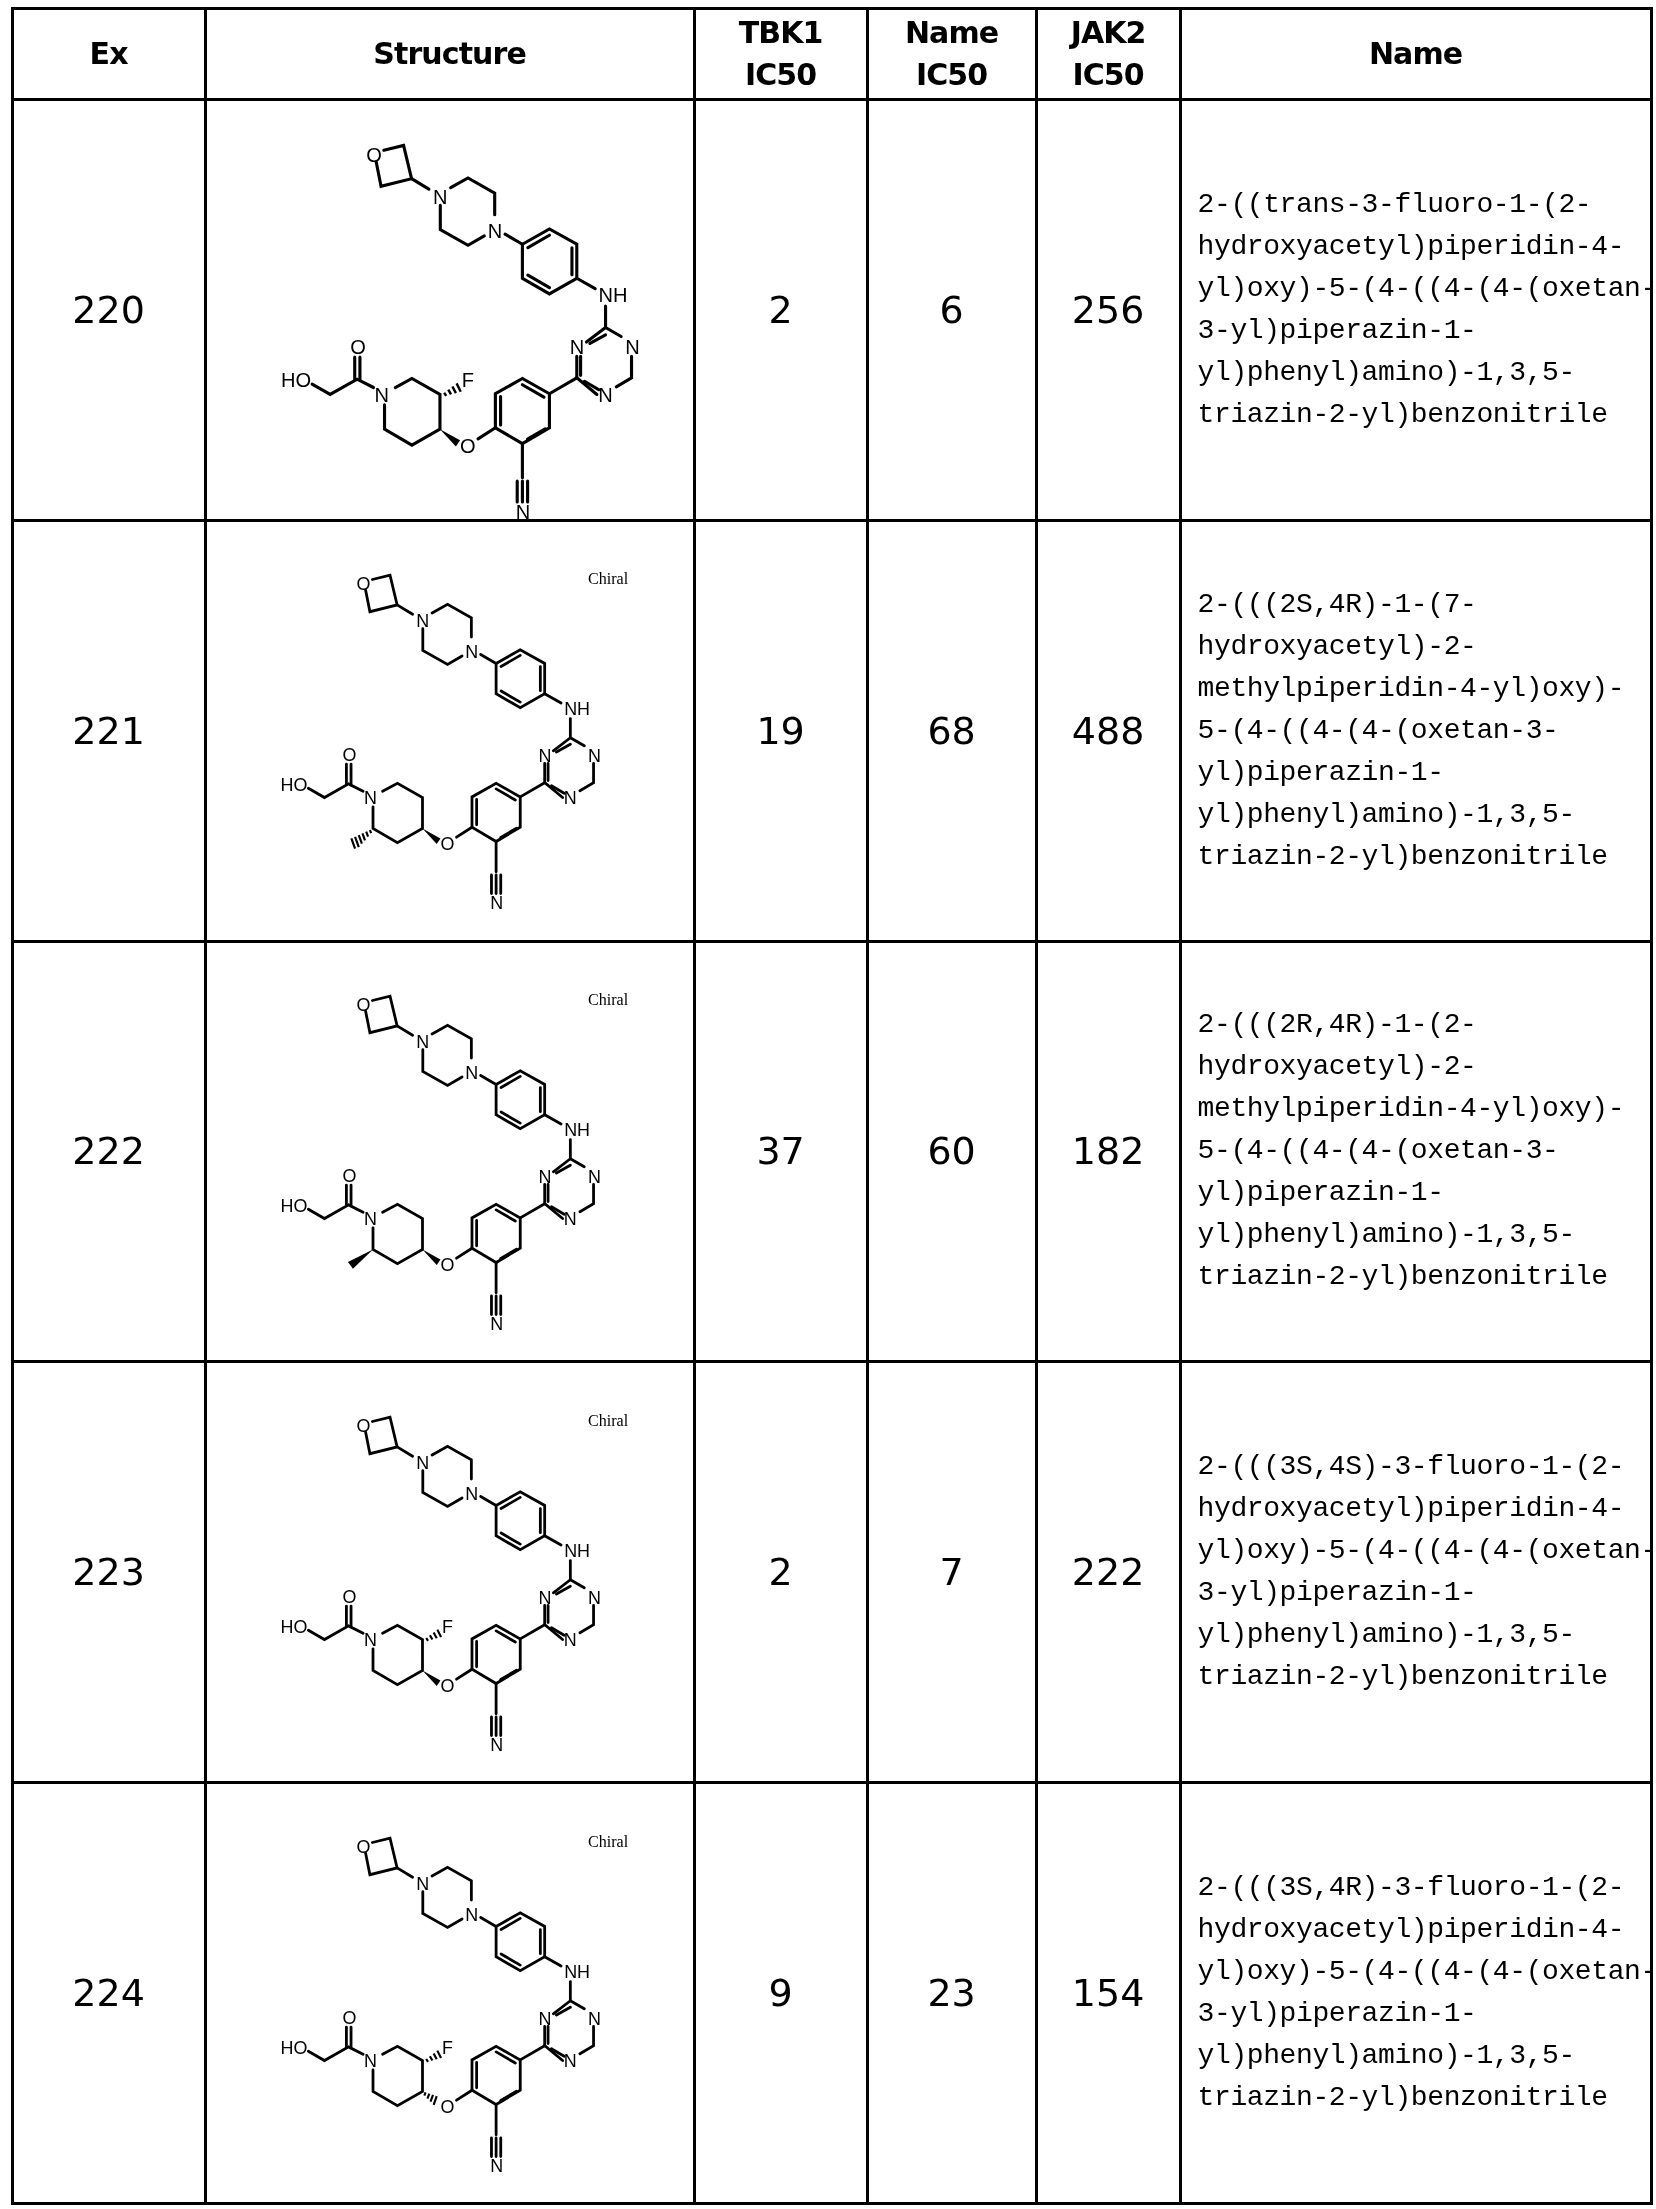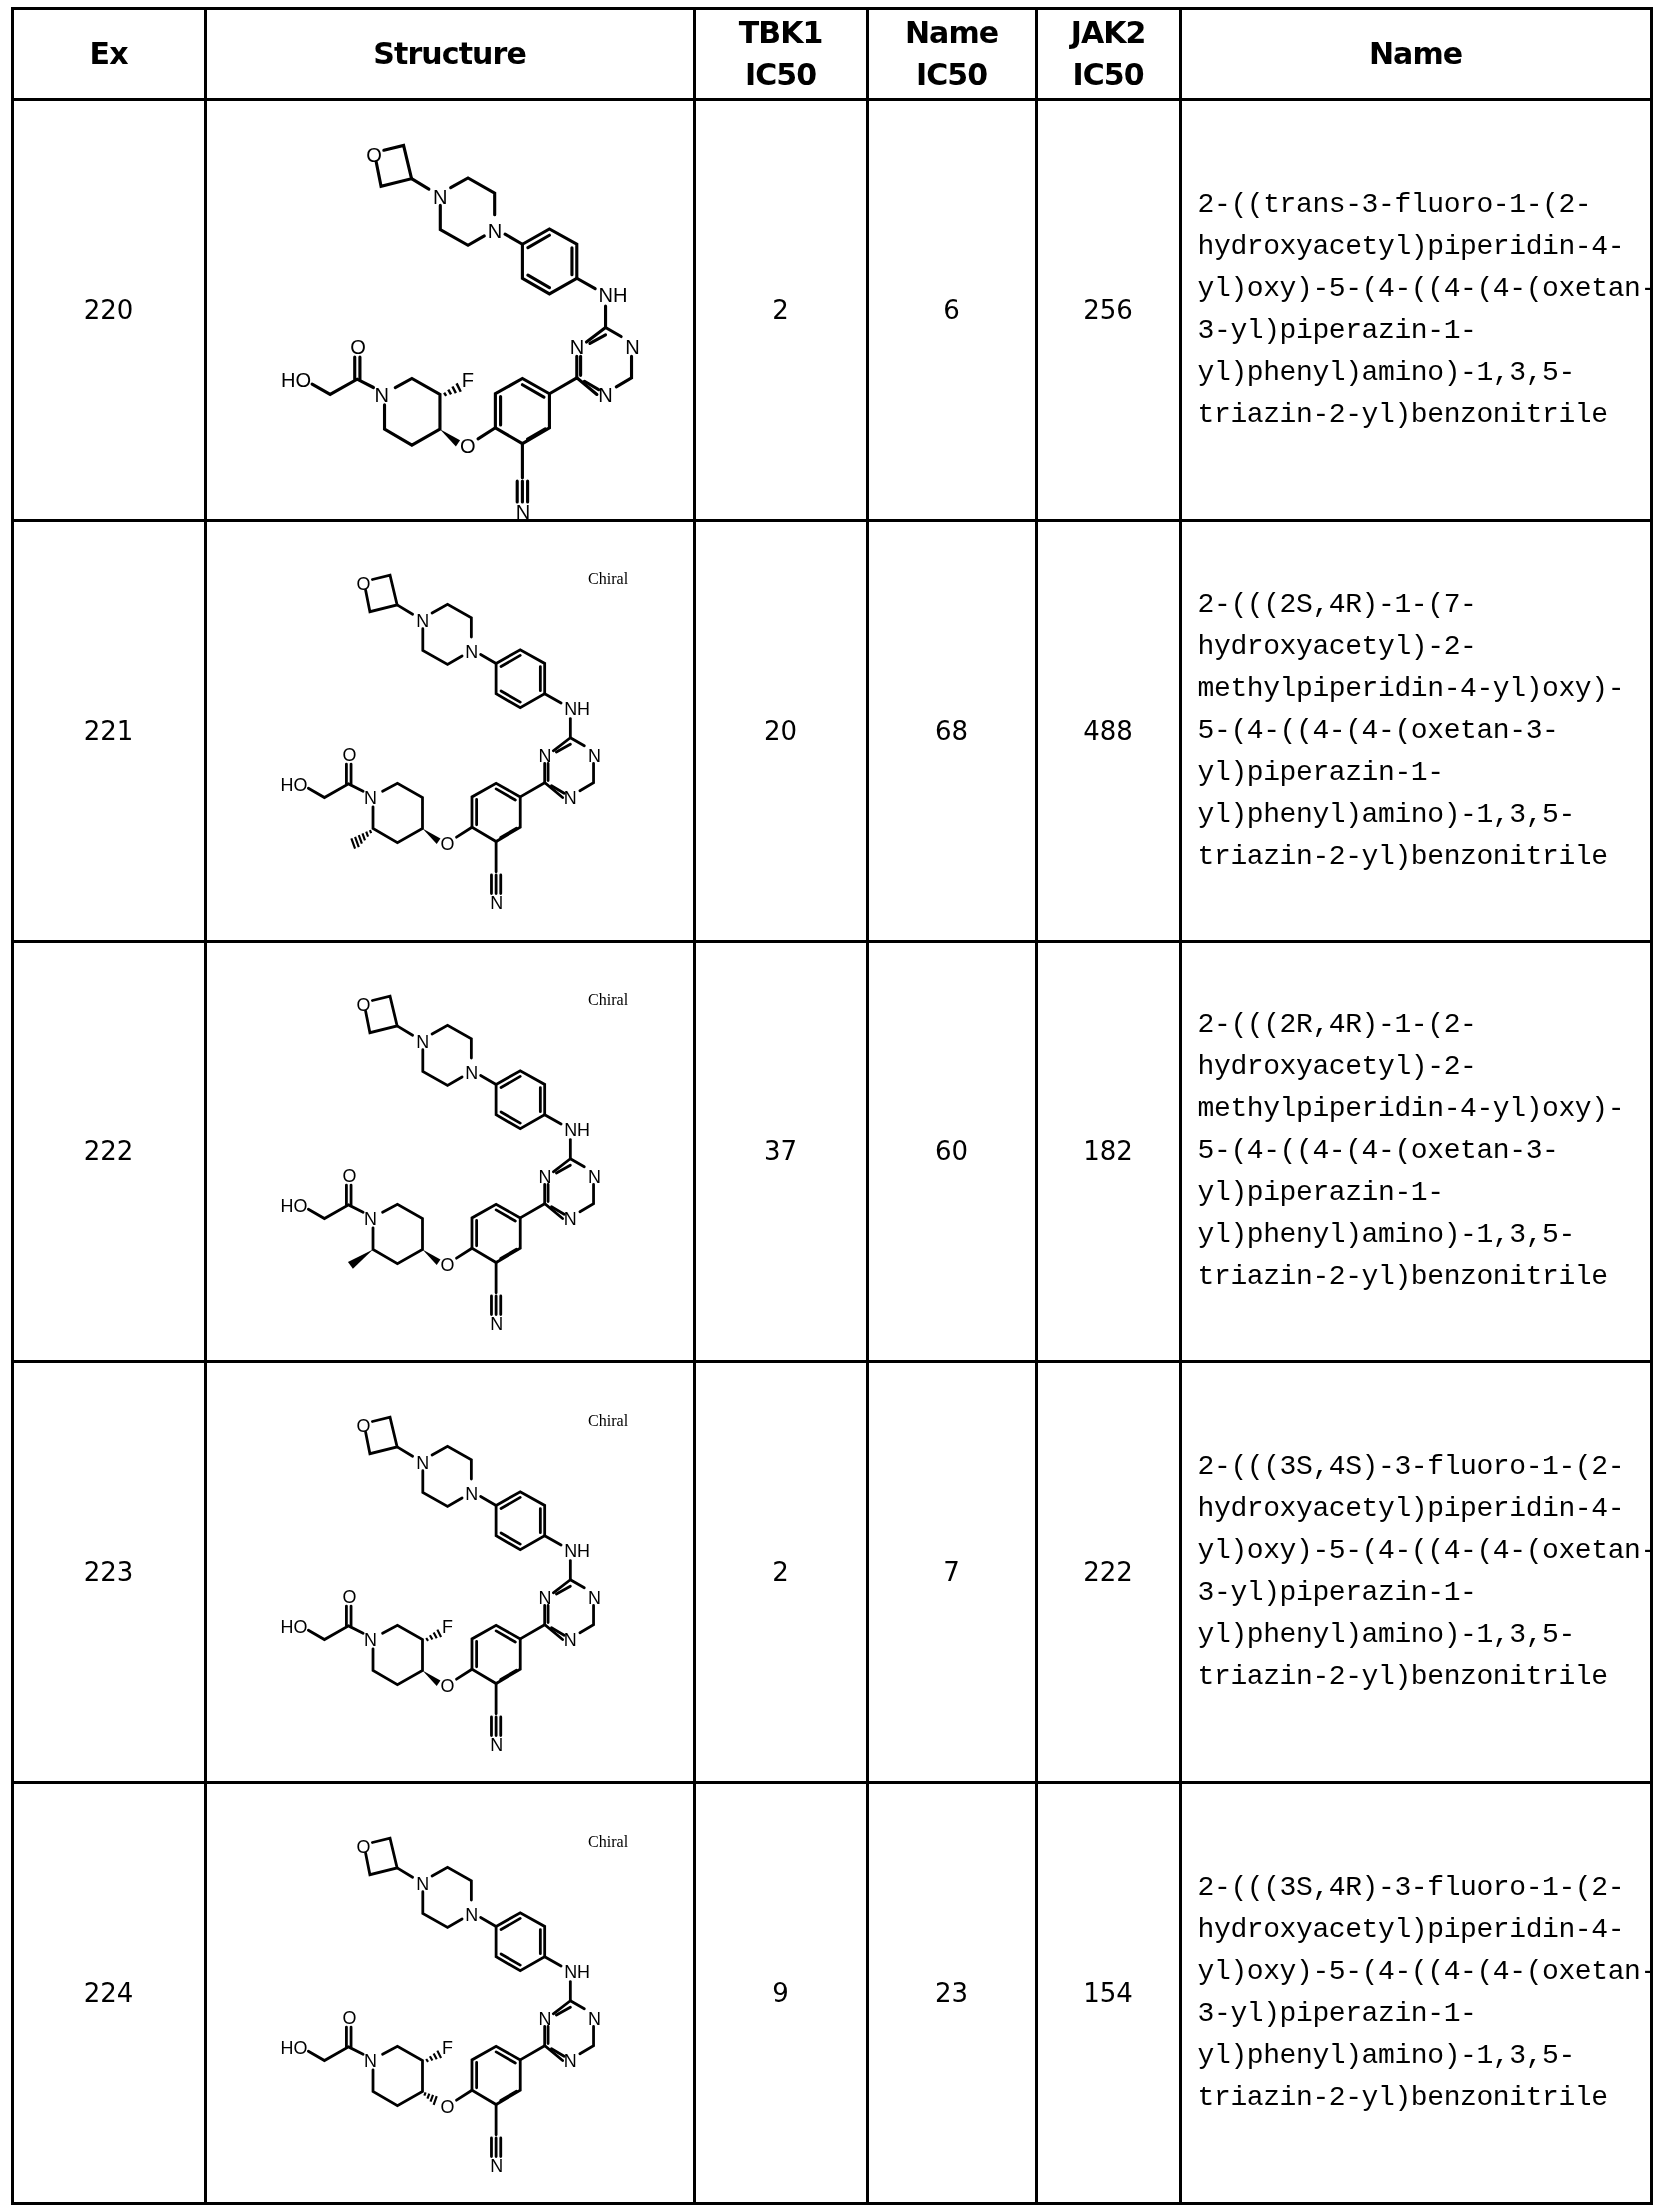--- a/index.html
+++ b/index.html
@@ -1,21 +1,21 @@
 <!DOCTYPE html>
 <html style="font-size:14px"><head>
 <meta charset="utf-8">
 <style>
   html, body { margin: 0; padding: 0; background: #ffffff; }
   body { width: 1657px; height: 2209px; position: relative; overflow: hidden; font-family: "Liberation Sans", "DejaVu Sans", sans-serif; color: #000; }
   .tbl { position: absolute; left: 10.6px; top: 7px; width: 1638px; height: 2198px; border-collapse: collapse; table-layout: fixed; }
   .tbl td, .tbl th { border: 3.5px solid #000; padding: 0; vertical-align: middle; }
   .tbl th { height: 88px; font-weight: bold; font-size: 30px; line-height: 42px; text-align: center; font-family: "DejaVu Sans", sans-serif; letter-spacing: -0.9px; }
   .tbl tr.data td { height: 417px; }
-  .num { text-align: center; font-size: 26px; font-family: "DejaVu Sans", sans-serif; }
+  .num { text-align: center; font-size: 38px; font-family: "DejaVu Sans", sans-serif; }
   .struct { position: relative; }
   .struct svg { position: absolute; left: 3.5px; top: 3.5px; width: 485px; height: 415px; }
   .name { font-size: 28px; line-height: 42px; padding: 0 8.8px 0 16px !important; font-family: Liberation Mono, monospace; letter-spacing: -0.4px; }
   .name span { display: block; white-space: nowrap; }
   .chiral { font-family: "Liberation Serif", "DejaVu Serif", serif; font-size: 52px; }
   .atom { font-family: "Liberation Sans", "DejaVu Sans", sans-serif; font-size: 58px; }
 </style>
 </head>
 <body>
 
@@ -191,21 +191,21 @@
           <text class="atom" x="1144" y="902">N</text>
           <text class="atom" x="906" y="1240">N</text>
           <text class="atom" x="745" y="1048">O</text>
           <text class="atom" x="498" y="902">N</text>
           <text class="atom" x="428" y="762">O</text>
           <text class="atom" x="228" y="858">HO</text>
           <text class="chiral" x="1222" y="192">Chiral</text>
         </g>
       </svg>
     </td>
-    <td class="num">20</td>
+    <td class="num">19</td>
     <td class="num">68</td>
     <td class="num">488</td>
     <td class="name">
           <span>2-(((2S,4R)-1-(7-</span>
           <span>hydroxyacetyl)-2-</span>
           <span>methylpiperidin-4-yl)oxy)-</span>
           <span>5-(4-((4-(4-(oxetan-3-</span>
           <span>yl)piperazin-1-</span>
           <span>yl)phenyl)amino)-1,3,5-</span>
           <span>triazin-2-yl)benzonitrile</span>

